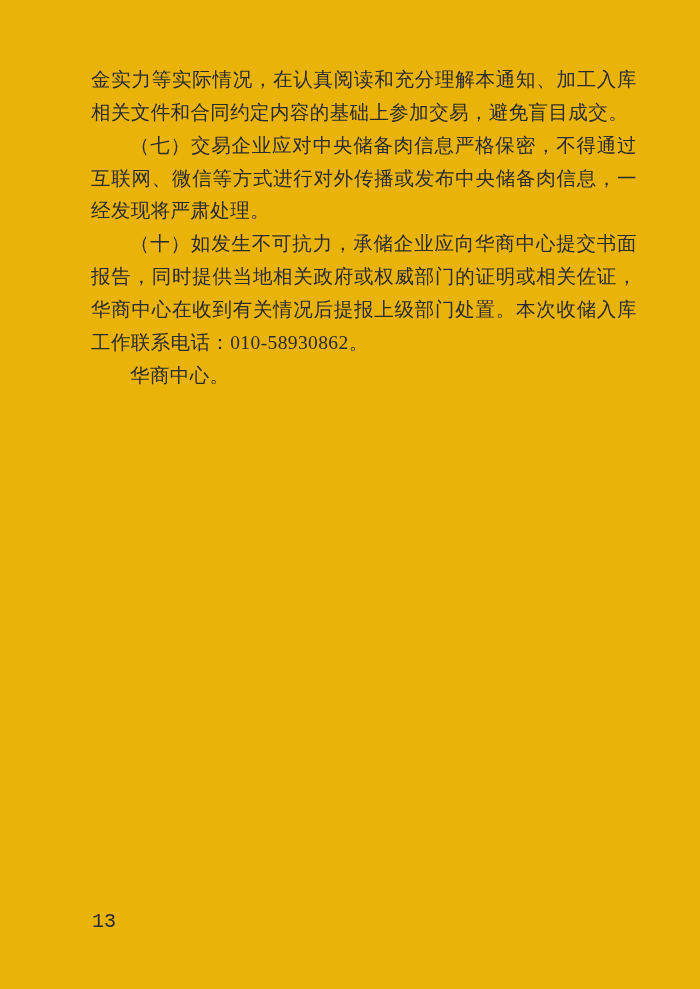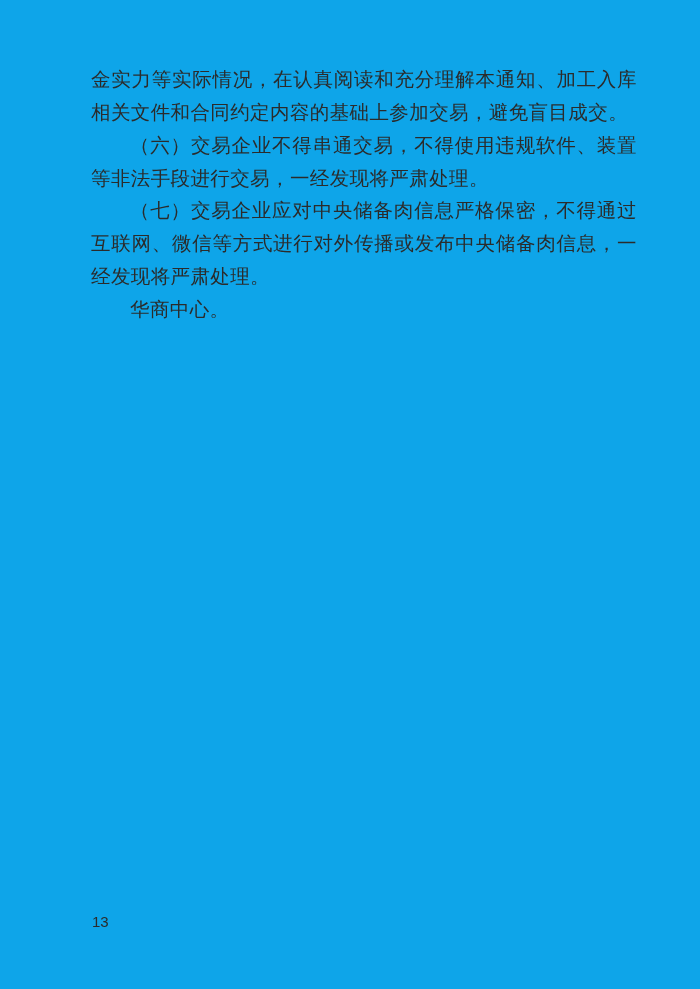--- a/index.html
+++ b/index.html
@@ -4,21 +4,21 @@
   <style>
     html, body {
       margin: 0;
       padding: 0;
       background: #ffffff;
     }
     .page {
       position: relative;
       width: 700px;
       height: 989px;
-      background: #0ea5e9;
+      background: #eab308;
       overflow: hidden;
       font-family: "Liberation Serif", "DejaVu Serif", serif;
     }
     .text-block {
       position: absolute;
       left: 91px;
       top: 64px;
       width: 546px;
       color: #2b2b2b;
       font-size: 19.5px;
@@ -31,30 +31,30 @@
       margin: 0;
       padding: 0;
     }
     .para.indent {
       text-indent: 2em;
     }
     .page-number {
       position: absolute;
       left: 92px;
       top: 910px;
-      font-size: 15px;
+      font-size: 20px;
       line-height: 24px;
       color: #2b2b2b;
-      font-family: Liberation Sans, sans-serif;
+      font-family: Liberation Mono, monospace;
     }
   </style>
 </head>
 <body>
 
 <div class="page">
   <div class="text-block">
     <p class="para">金实力等实际情况，在认真阅读和充分理解本通知、加工入库相关文件和合同约定内容的基础上参加交易，避免盲目成交。</p>
-    <p class="para indent">（六）交易企业不得串通交易，不得使用违规软件、装置等非法手段进行交易，一经发现将严肃处理。</p>
     <p class="para indent">（七）交易企业应对中央储备肉信息严格保密，不得通过互联网、微信等方式进行对外传播或发布中央储备肉信息，一经发现将严肃处理。</p>
+    <p class="para indent">（十）如发生不可抗力，承储企业应向华商中心提交书面报告，同时提供当地相关政府或权威部门的证明或相关佐证，华商中心在收到有关情况后提报上级部门处置。本次收储入库工作联系电话：010-58930862。</p>
     <p class="para indent">华商中心。</p>
   </div>
   <div class="page-number">13</div>
 </div>
 
 </body></html>

